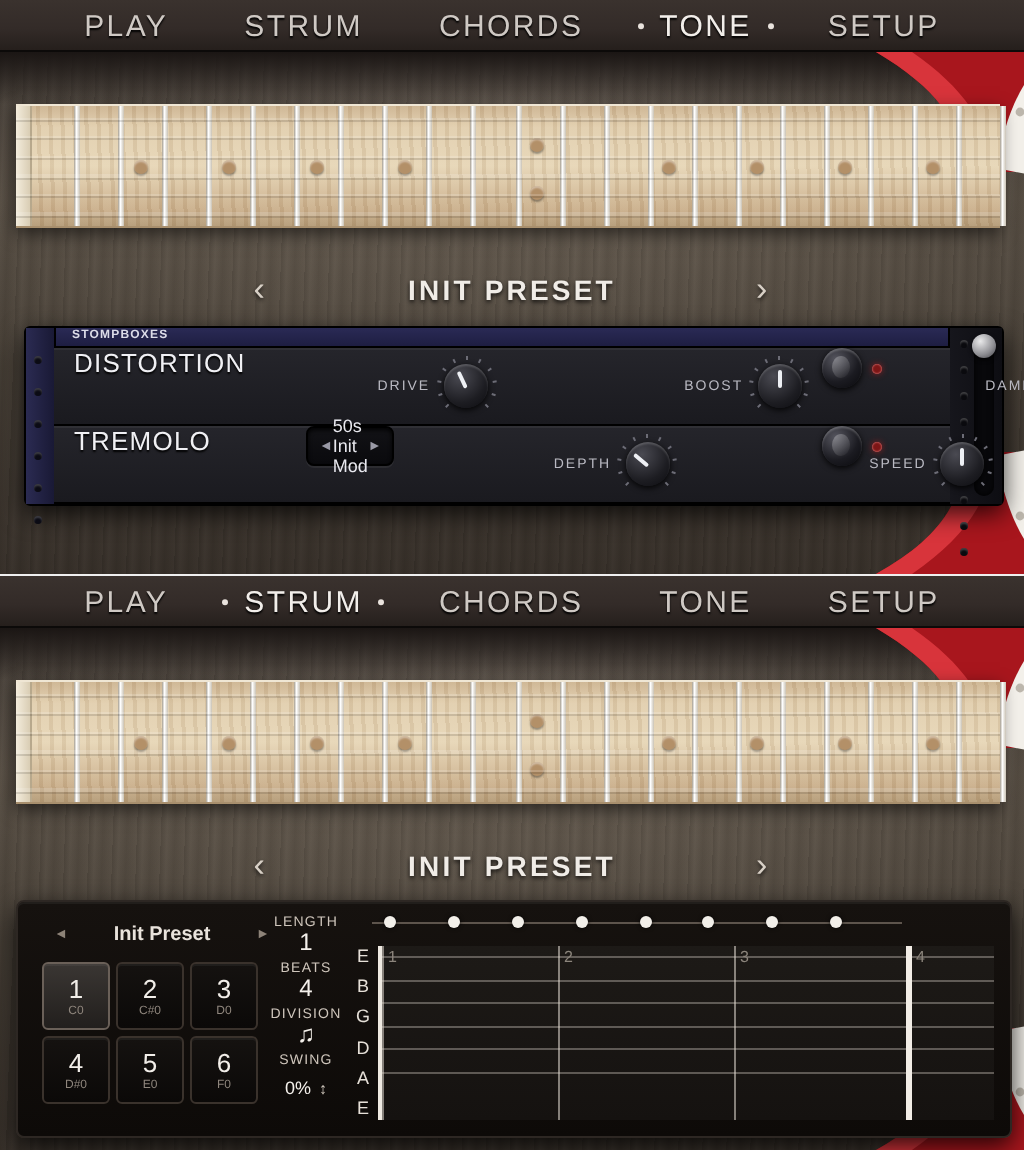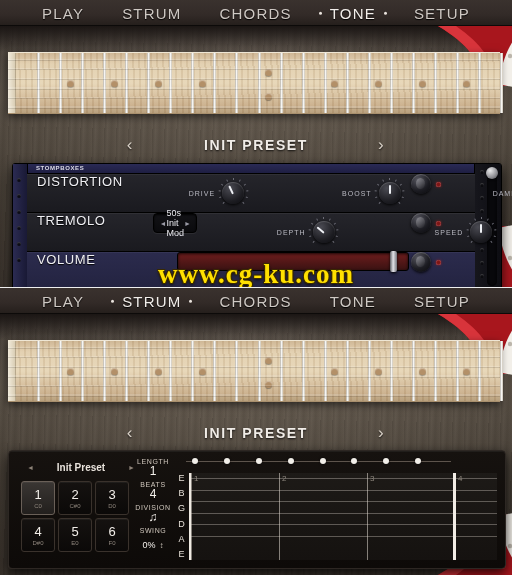--- a/index.html
+++ b/index.html
@@ -382,33 +382,22 @@
               </div>
             <div class="ptr" style="transform:rotate(0deg)"></div>
           </div>
         </div>
         <div class="foot">
           <div class="footsw"></div>
           <div class="led"></div>
         </div>
       </div>
 
-      <div class="fxrow vol">
-        <div class="fxname">VOLUME</div>
-        <div class="slider" style="margin-right:66px">
-          <div class="handle" id="vol-handle" style="left: calc(95% - 7px);"></div>
-        </div>
-        <div class="foot">
-          <div class="footsw"></div>
-          <div class="led"></div>
-        </div>
-      </div>
     </div>
 
-    <div class="wm">www.cg-ku.com</div>
   </div>
 
   <div class="divider"></div>
 
   <div class="panel" id="panel-bottom" style="position:absolute;top:288px">
     <div class="navbar" id="nav-bottom">
         <div class="navitem"><span>PLAY</span></div>
         <div class="navitem active"><span>STRUM</span><span class="dot l"></span><span class="dot r"></span></div>
         <div class="navitem"><span>CHORDS</span></div>
         <div class="navitem"><span>TONE</span></div>

